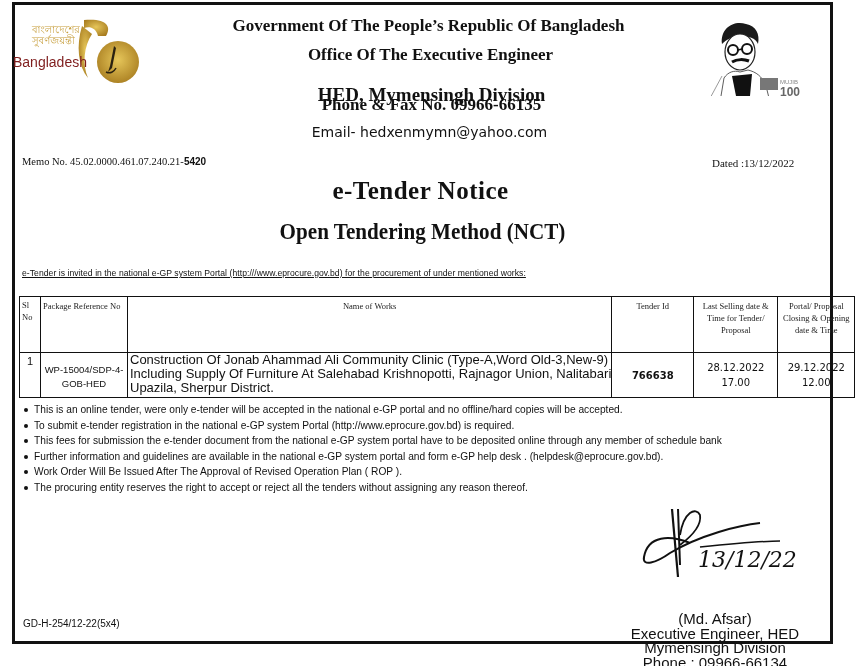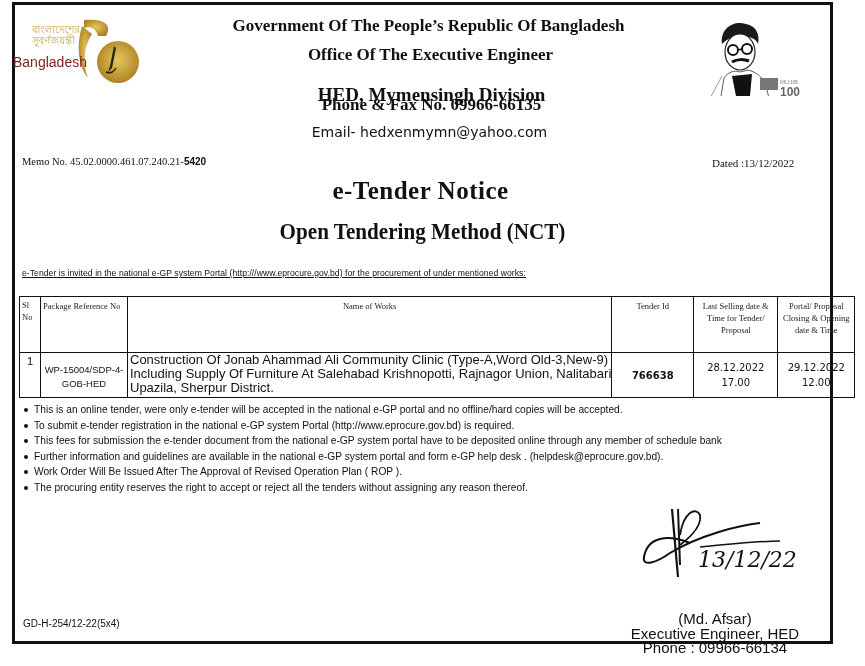--- a/index.html
+++ b/index.html
@@ -155,16 +155,17 @@
   <path d="M32 4 L 38 72" stroke="#111" stroke-width="2.2" fill="none"></path>
   <path d="M38 4 L 40 60" stroke="#111" stroke-width="2" fill="none"></path>
   <path d="M40 30 C 44 6, 56 2, 60 10 C 62 22, 48 34, 40 40" stroke="#111" stroke-width="1.8" fill="none"></path>
   <path d="M50 38 C 30 30, 8 30, 4 52 C 2 62, 16 58, 30 48 C 60 30, 100 20, 120 18" stroke="#111" stroke-width="2" fill="none"></path>
   <path d="M60 42 C 80 40, 120 36, 140 36" stroke="#111" stroke-width="1.6" fill="none"></path>
   <text x="58" y="62" font-family="DejaVu Serif, serif" font-style="italic" font-size="22" fill="#111">13/12/22</text>
 </svg>
 <div class="sig-block">
   <div>(Md. Afsar)</div>
   <div>Executive Engineer, HED</div>
+  <div>Mymensingh Division</div>
   <div>Phone : 09966-66134</div>
 </div>
 
 <div class="gd">GD-H-254/12-22(5x4)</div>
 
 </body></html>

